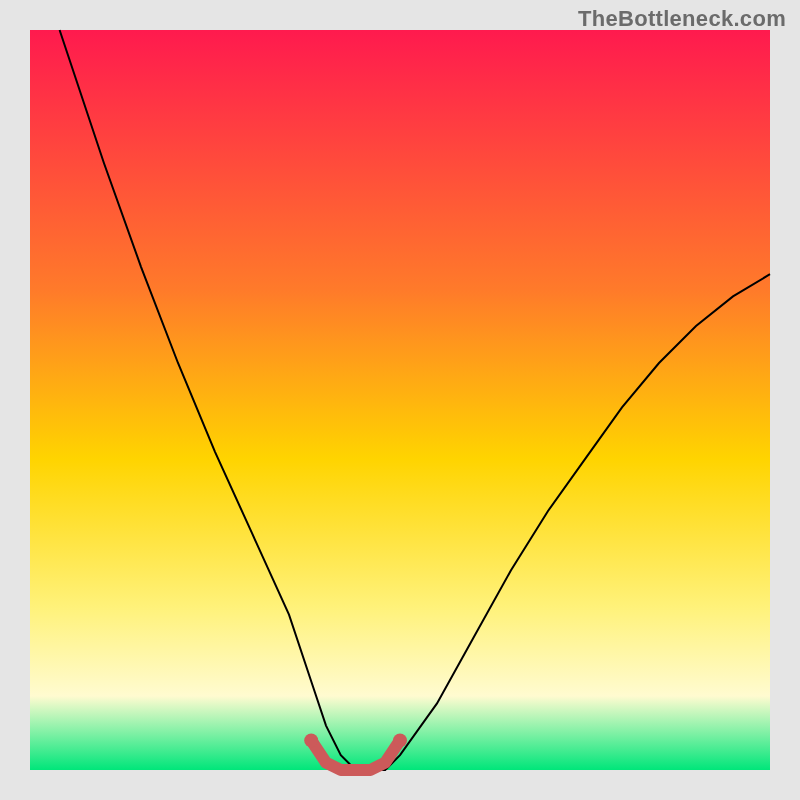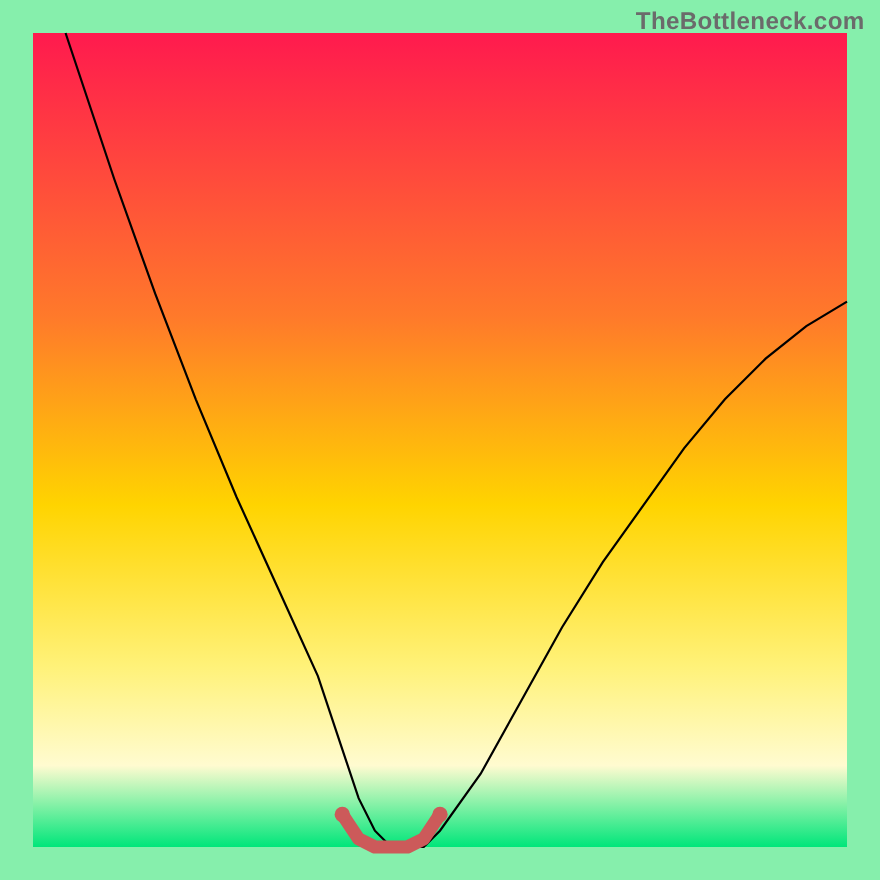--- a/index.html
+++ b/index.html
@@ -8,21 +8,21 @@
     width: 800px;
     height: 800px;
     background: #000;
     overflow: hidden;
     font-family: Arial, Helvetica, sans-serif;
   }
   .frame {
     position: relative;
     width: 800px;
     height: 800px;
-    background: #86efac;
+    background: #e5e5e5;
   }
   .watermark {
     position: absolute;
     top: 6px;
     right: 14px;
     color: #6b6b6b;
     font-size: 22px;
     font-weight: 600;
     letter-spacing: 0.3px;
     z-index: 5;

